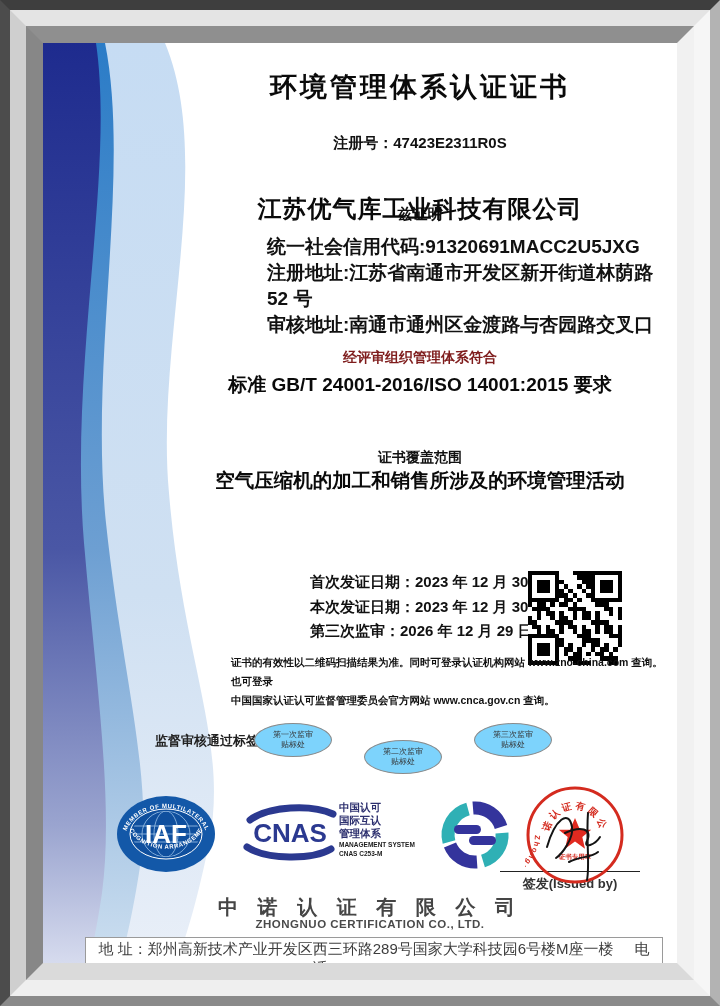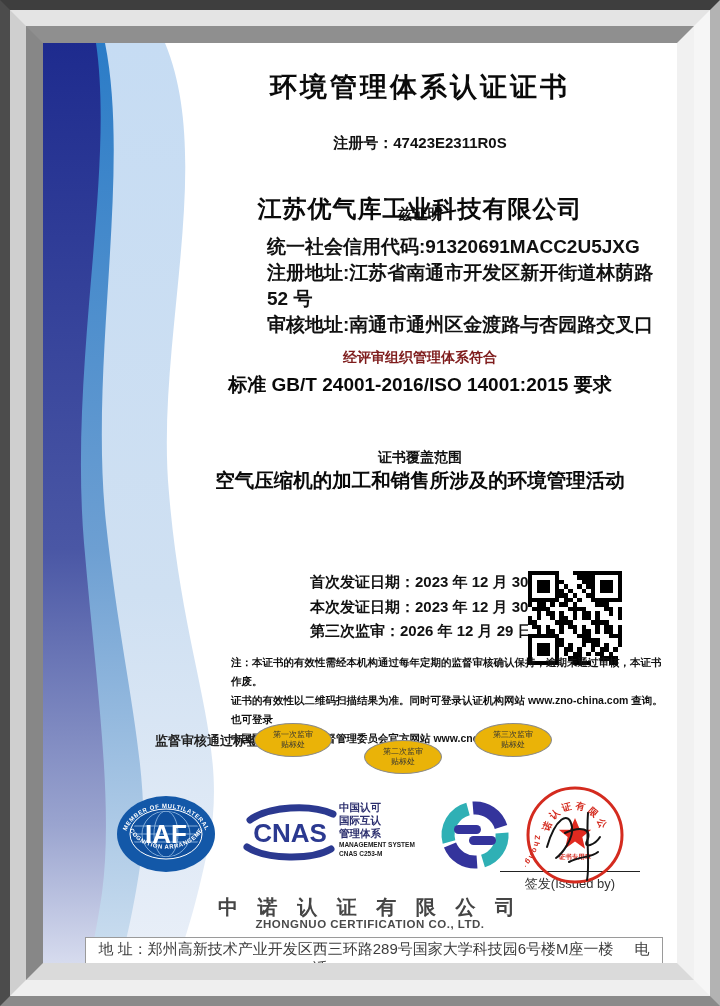--- a/index.html
+++ b/index.html
@@ -24,26 +24,26 @@
   .scopetext{top:424px;font-size:19.5px;font-weight:700;color:#0a0a0a;}
   .dates{top:527px;left:267px;font-size:15px;font-weight:700;line-height:24.5px;color:#111;}
   .qr{left:485px;top:528px;width:94px;height:94px;background:#fff;display:grid;
       grid-template-columns:repeat(21,1fr);grid-template-rows:repeat(21,1fr);}
   .qc{background:#fff;}
   .qc.on{background:#000;}
   .note{top:610px;left:188px;width:438px;font-size:10.5px;font-weight:700;line-height:19px;color:#111;}
   .suplabel{top:689px;left:112px;font-size:13px;font-weight:700;color:#222;}
   .sticker{top:680px;width:78px;height:34px;border:1px solid #8a8a8a;border-radius:50%;
            display:flex;flex-direction:column;align-items:center;justify-content:center;
-           font-size:8px;line-height:10px;color:#333;background:#eab308;}
+           font-size:8px;line-height:10px;color:#333;background:#7dd3fc;}
   .st1{left:211px;} .st2{left:321px;margin-top:17px;} .st3{left:431px;}
   .cnas-text{top:758px;left:296px;font-weight:700;color:#2c2f6e;font-size:10.5px;line-height:13px;}
   .cnas-text .en{font-size:6.5px;line-height:9px;color:#1c1c1c;letter-spacing:0;}
   .issuedby{top:828px;left:457px;width:140px;border-top:1.5px solid #222;text-align:center;
-            font-size:13px;font-weight:400;color:#333;padding-top:3px;}
+            font-size:13px;font-weight:700;color:#333;padding-top:3px;}
   .issuer-cn{top:851px;left:20px;right:0;text-align:center;font-size:20px;font-weight:700;
              letter-spacing:7px;color:#454545;}
   .issuer-en{top:875px;left:20px;right:0;text-align:center;font-size:11.5px;font-weight:700;
              letter-spacing:0.5px;color:#4a4a4a;}
   .footerbox{top:894px;left:42px;width:578px;height:28px;border:1px solid #9a9a9a;background:#fff;
              text-align:center;padding-top:2px;}
   .footerbox .l1{font-size:15px;color:#3d3d3d;}
   .footerbox .l2{font-size:6.8px;color:#5a5a5a;margin-top:1px;}
   .sealwrap{left:482px;top:742px;width:100px;height:100px;z-index:5;}
 </style>
@@ -541,21 +541,20 @@
               <div class="qc"></div>
               <div class="qc"></div>
               <div class="qc"></div>
               <div class="qc"></div>
               <div class="qc on"></div>
               <div class="qc on"></div>
               <div class="qc"></div>
             </div>
 
     <div class="abs note">
-      <div>注：本证书的有效性需经本机构通过每年定期的监督审核确认保持，逾期未通过审核，本证书作废。</div>
       <div>证书的有效性以二维码扫描结果为准。同时可登录认证机构网站 www.zno-china.com 查询。也可登录</div>
       <div>中国国家认证认可监督管理委员会官方网站 www.cnca.gov.cn 查询。</div>
     </div>
 
     <div class="abs suplabel">监督审核通过标签：</div>
     <div class="abs sticker st1">
       <span>第一次监审</span>
       <span>贴标处</span>
     </div>
     <div class="abs sticker st2">

